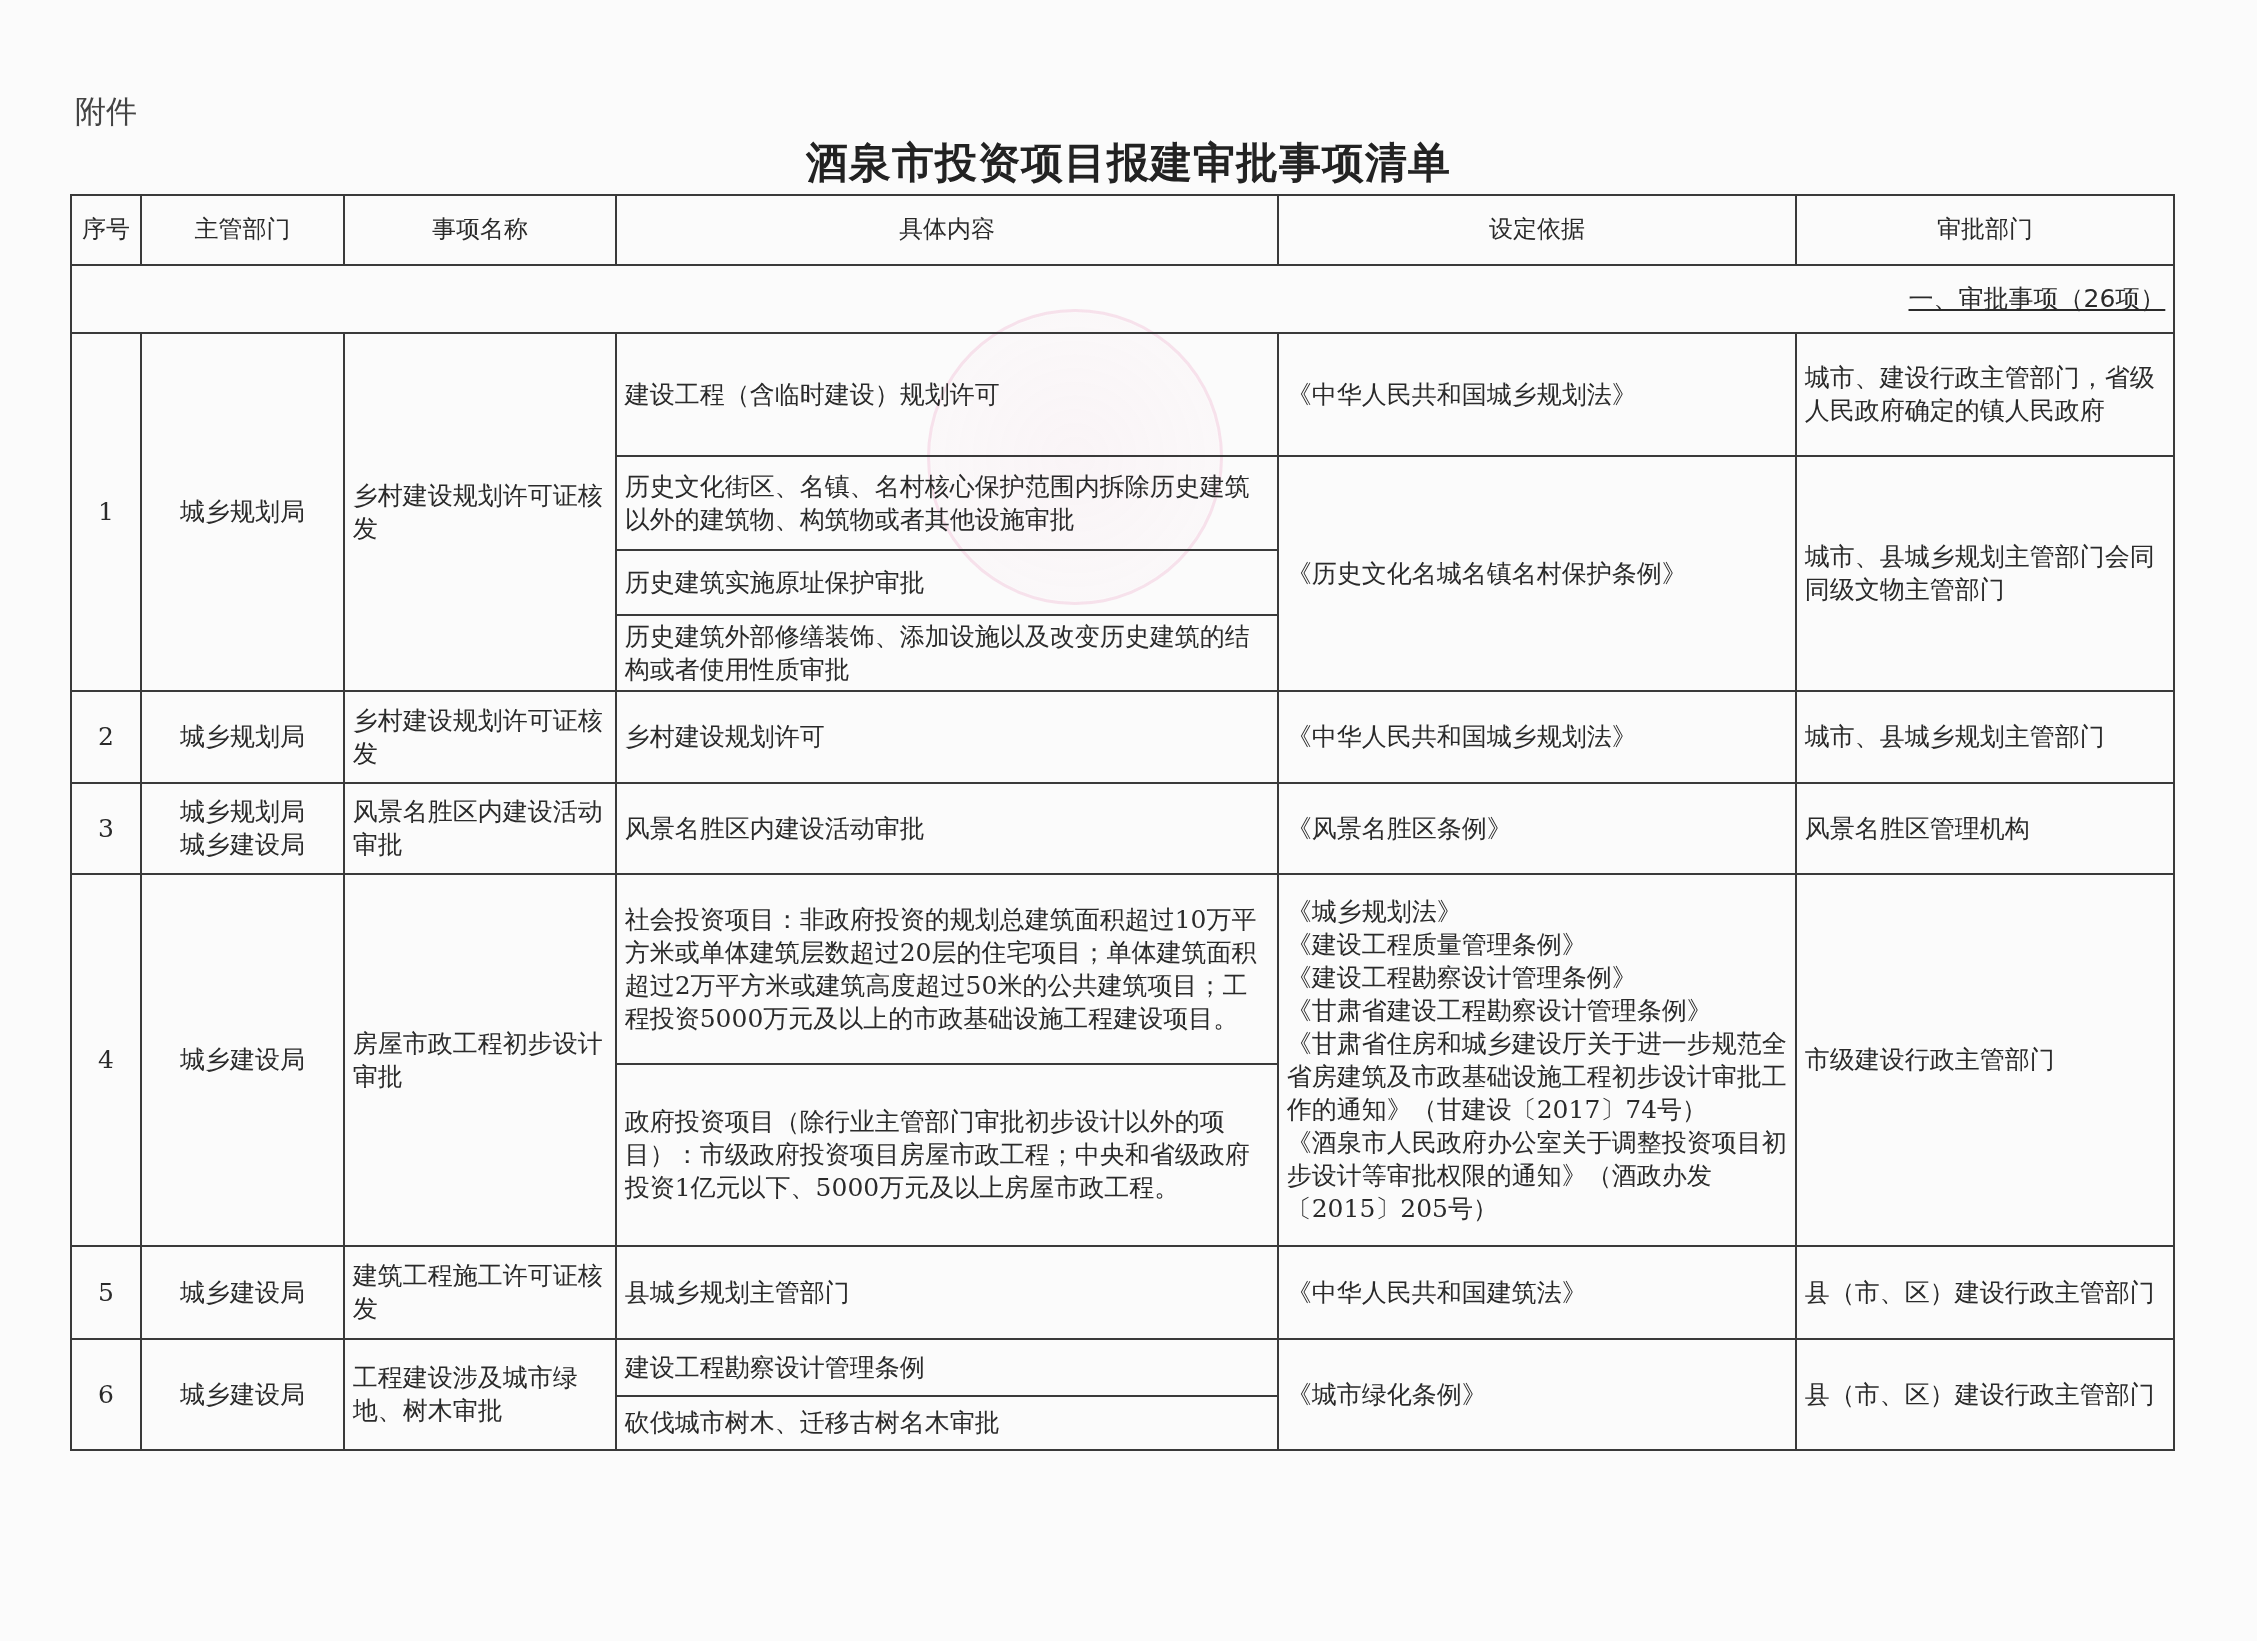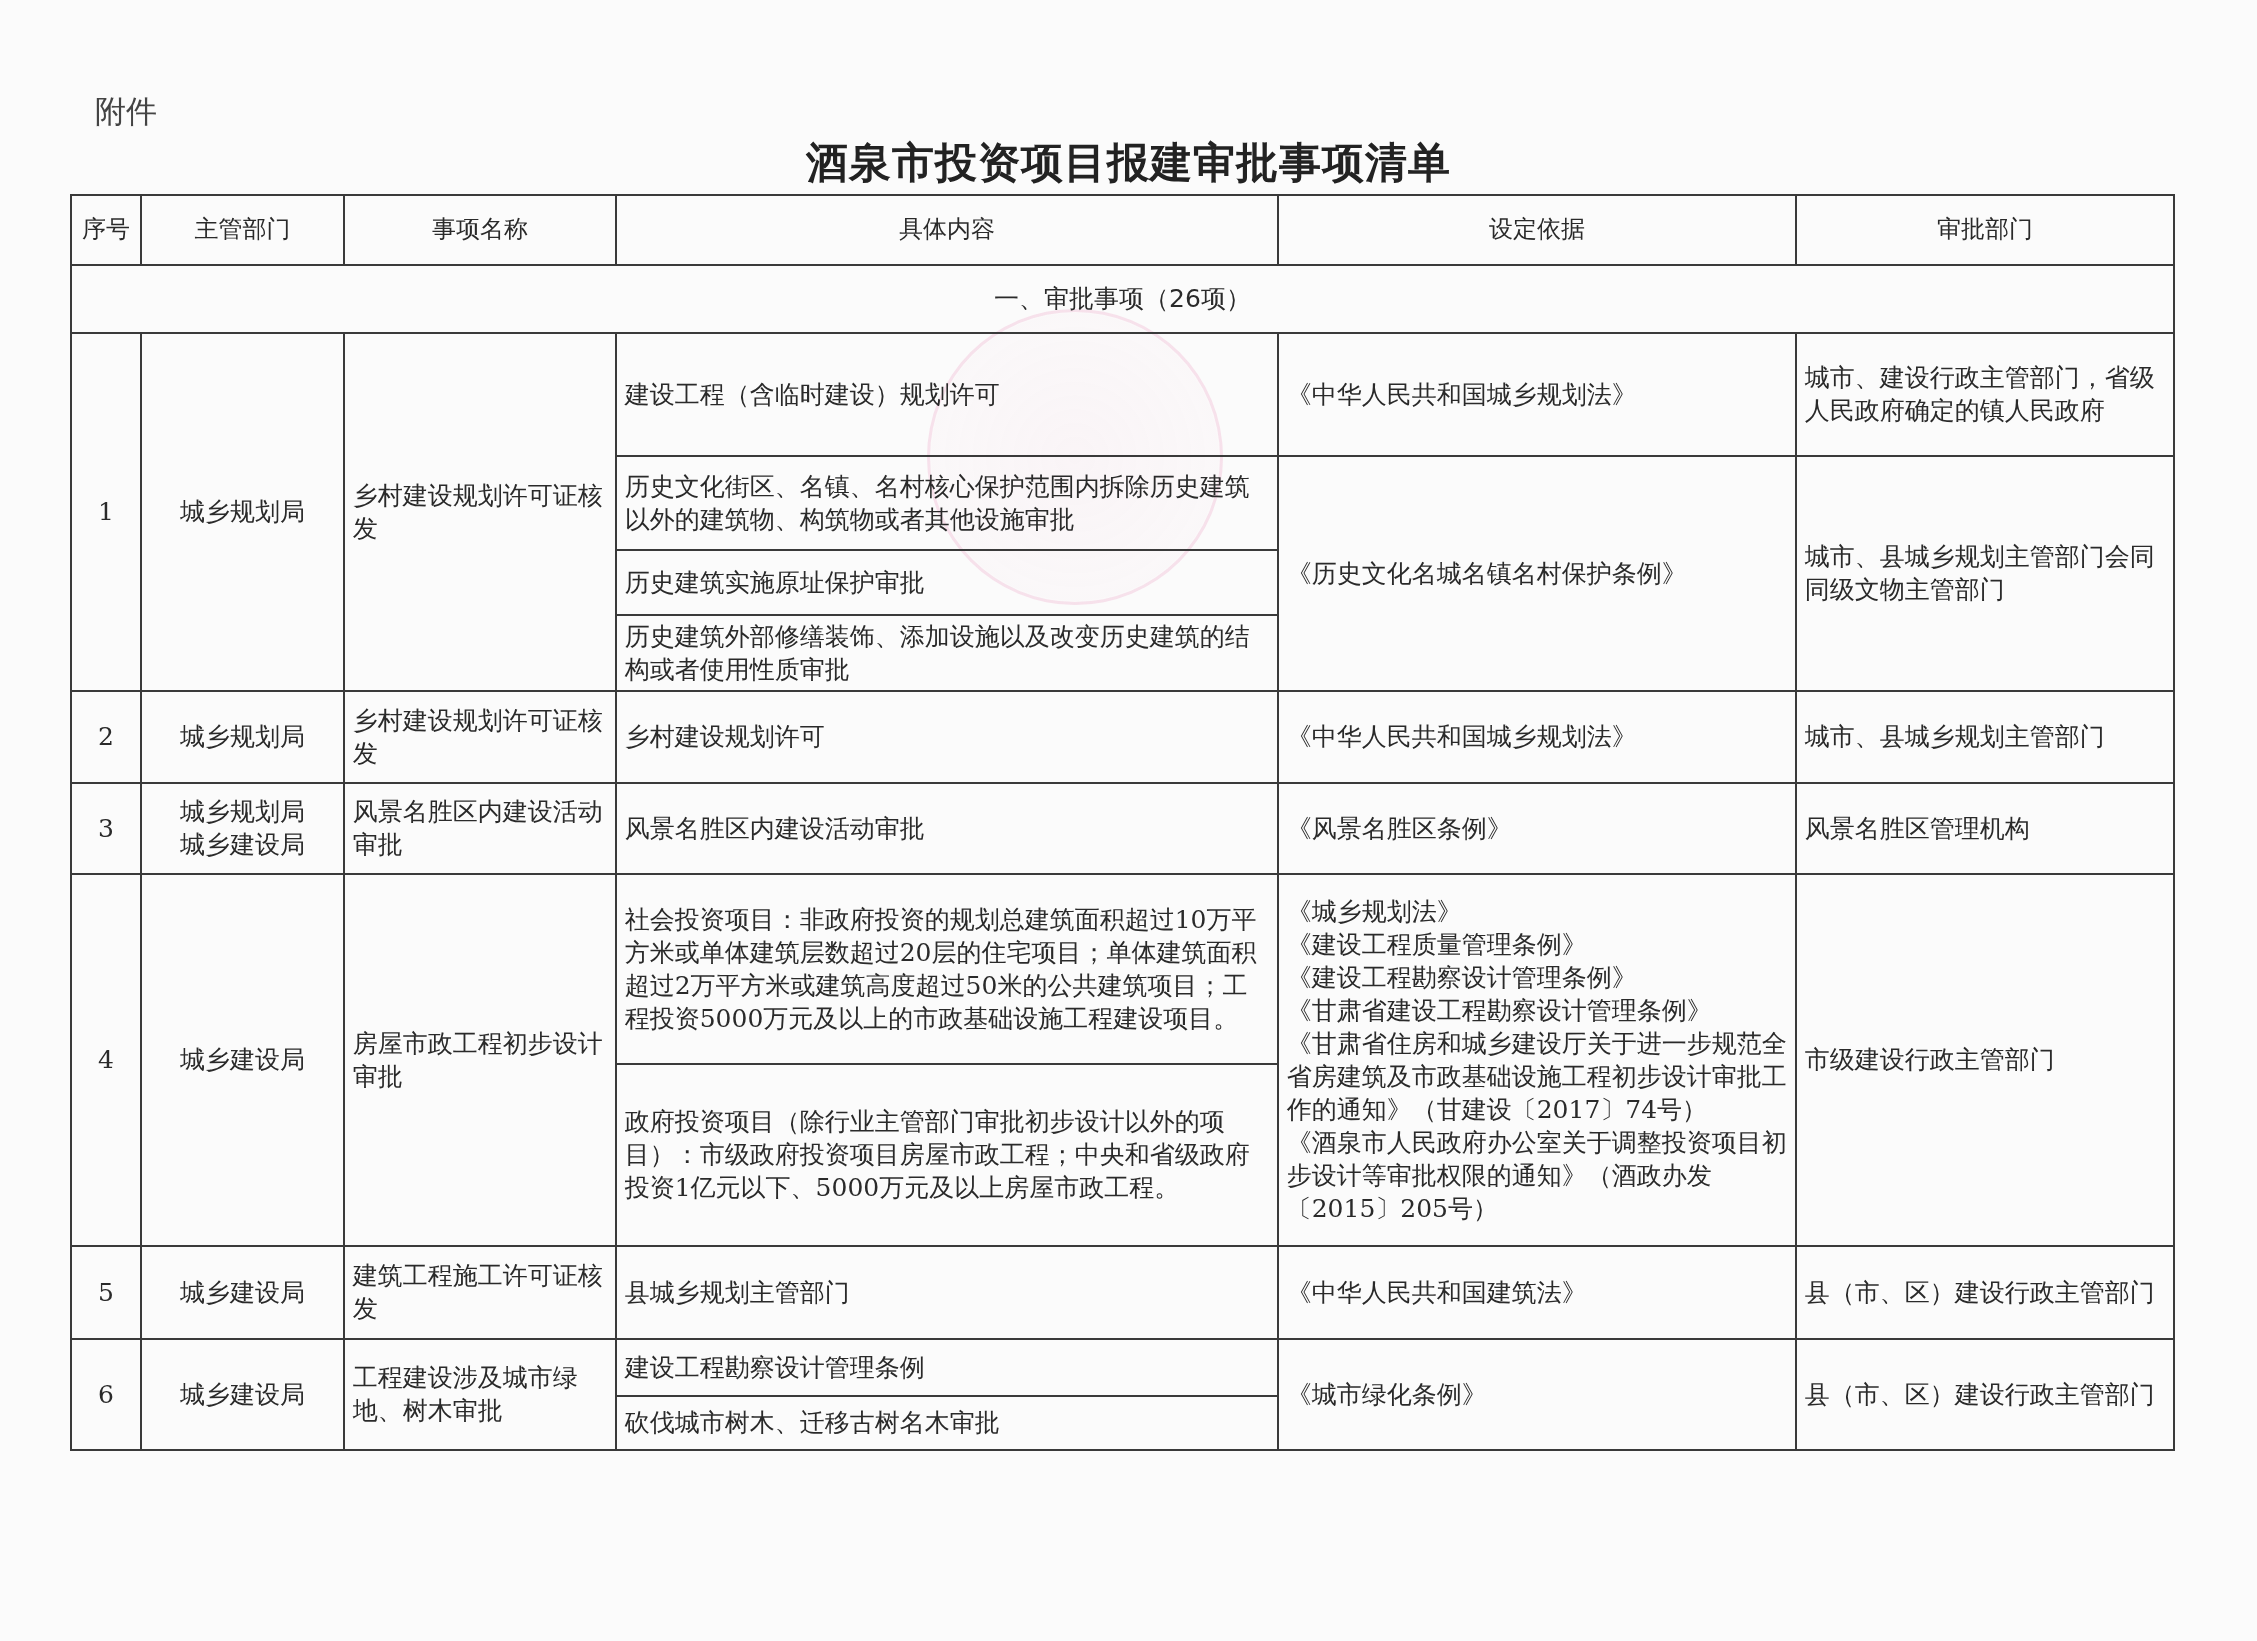--- a/index.html
+++ b/index.html
@@ -3,21 +3,21 @@
 <meta charset="utf-8">
 <style>
   html, body { margin: 0; padding: 0; }
   body {
     width: 2257px; height: 1641px; position: relative; overflow: hidden;
     background: #fbfbfb;
     font-family: "DejaVu Serif", "Liberation Serif", serif;
     color: #2a2a2a;
   }
   .attachment {
-    position: absolute; left: 95px; top: 91px;
+    position: absolute; left: 75px; top: 91px;
     font-size: 31px; color: #444; font-family: "DejaVu Sans", sans-serif;
   }
   .title {
     position: absolute; left: 0; width: 2257px; top: 135px; text-align: center;
     font-size: 42px; font-weight: bold; letter-spacing: 1px; color: #222;
     font-family: "DejaVu Sans", sans-serif;
     padding-left: 0;
   }
   .title span { position: relative; left: 0px; }
   .stamp {
@@ -37,21 +37,21 @@
   td, th {
     border: 2.9px solid #3a3a3a;
     padding: 3.9px 7.7px;
     vertical-align: middle;
     line-height: 33px;
     font-weight: normal;
   }
   th { font-family: "DejaVu Sans", sans-serif; font-size: 24px; text-align: center; height: 60px; }
   td.center { text-align: center; }
   td.left { text-align: left; }
-  .section td { height: 58px; text-align: center; font-family: "DejaVu Sans", sans-serif; }
+  .section td { height: 58px; text-align: right; font-family: "DejaVu Sans", sans-serif; text-decoration: underline; }
   .basis-list div { line-height: 33px; }
 </style>
 </head>
 <body>
 
 <div class="attachment">附件</div>
 <div class="title"><span>酒泉市投资项目报建审批事项清单</span></div>
 <div class="stamp"></div>
 
 <table>

